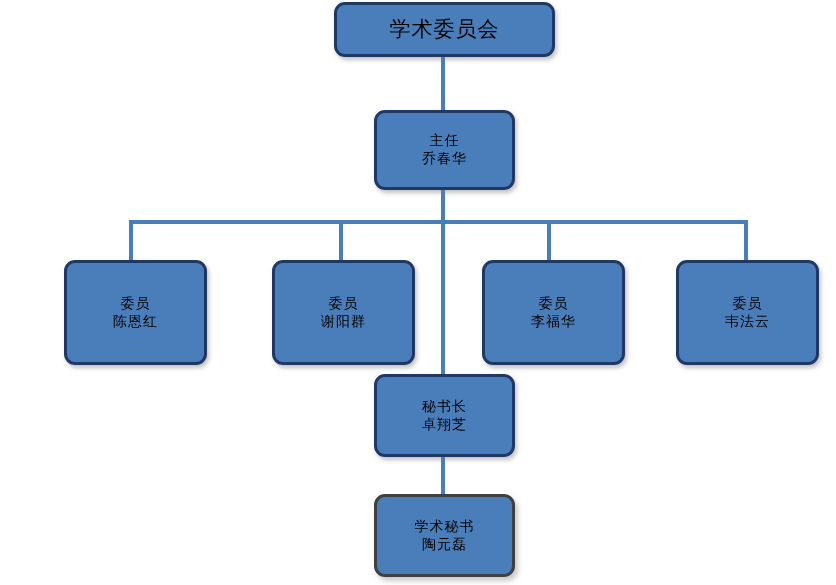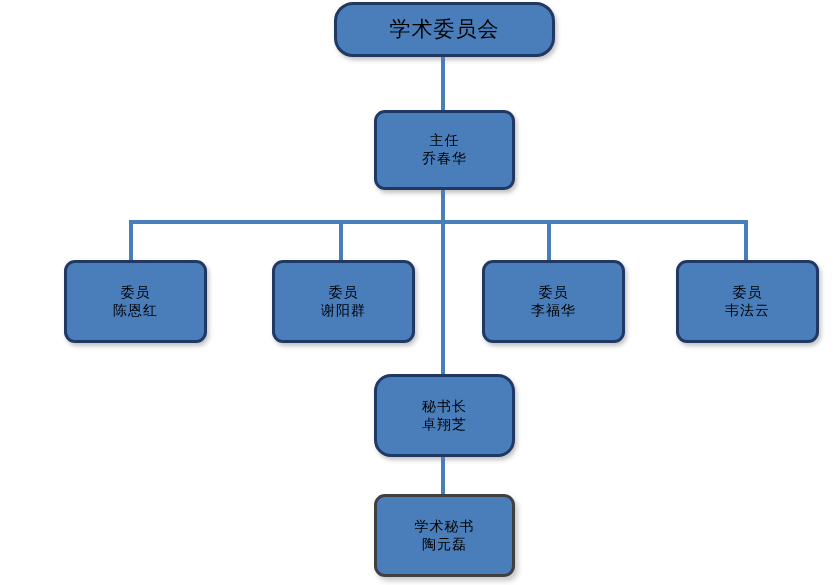--- a/index.html
+++ b/index.html
@@ -57,47 +57,45 @@
   .node.double .line2 {
     font-size: 14px;
   }
 
   
   #node-root {
     left: 334px;
     top: 2px;
     width: 221px;
     height: 55px;
-    border-radius: 19px;
   }
   
   #node-director {
     left: 374px;
     top: 110px;
     width: 141px;
     height: 80px;
   }
   
   .node-member {
     top: 260px;
     width: 143px;
-    height: 83px;
+    height: 105px;
   }
   #node-member-0 { left: 64px; }
   #node-member-1 { left: 272px; }
   #node-member-2 { left: 482px; }
   #node-member-3 { left: 676px; }
 
   
   #node-secgen {
     left: 374px;
     top: 374px;
     width: 141px;
     height: 83px;
-    border-radius: 17px;
   }
   
   #node-acadsec {
     left: 374px;
     top: 494px;
     width: 141px;
     height: 83px;
     border: 3px solid #404040;
     box-shadow: 3px 4px 5px rgba(150,150,150,0.5);
     text-align: center;

